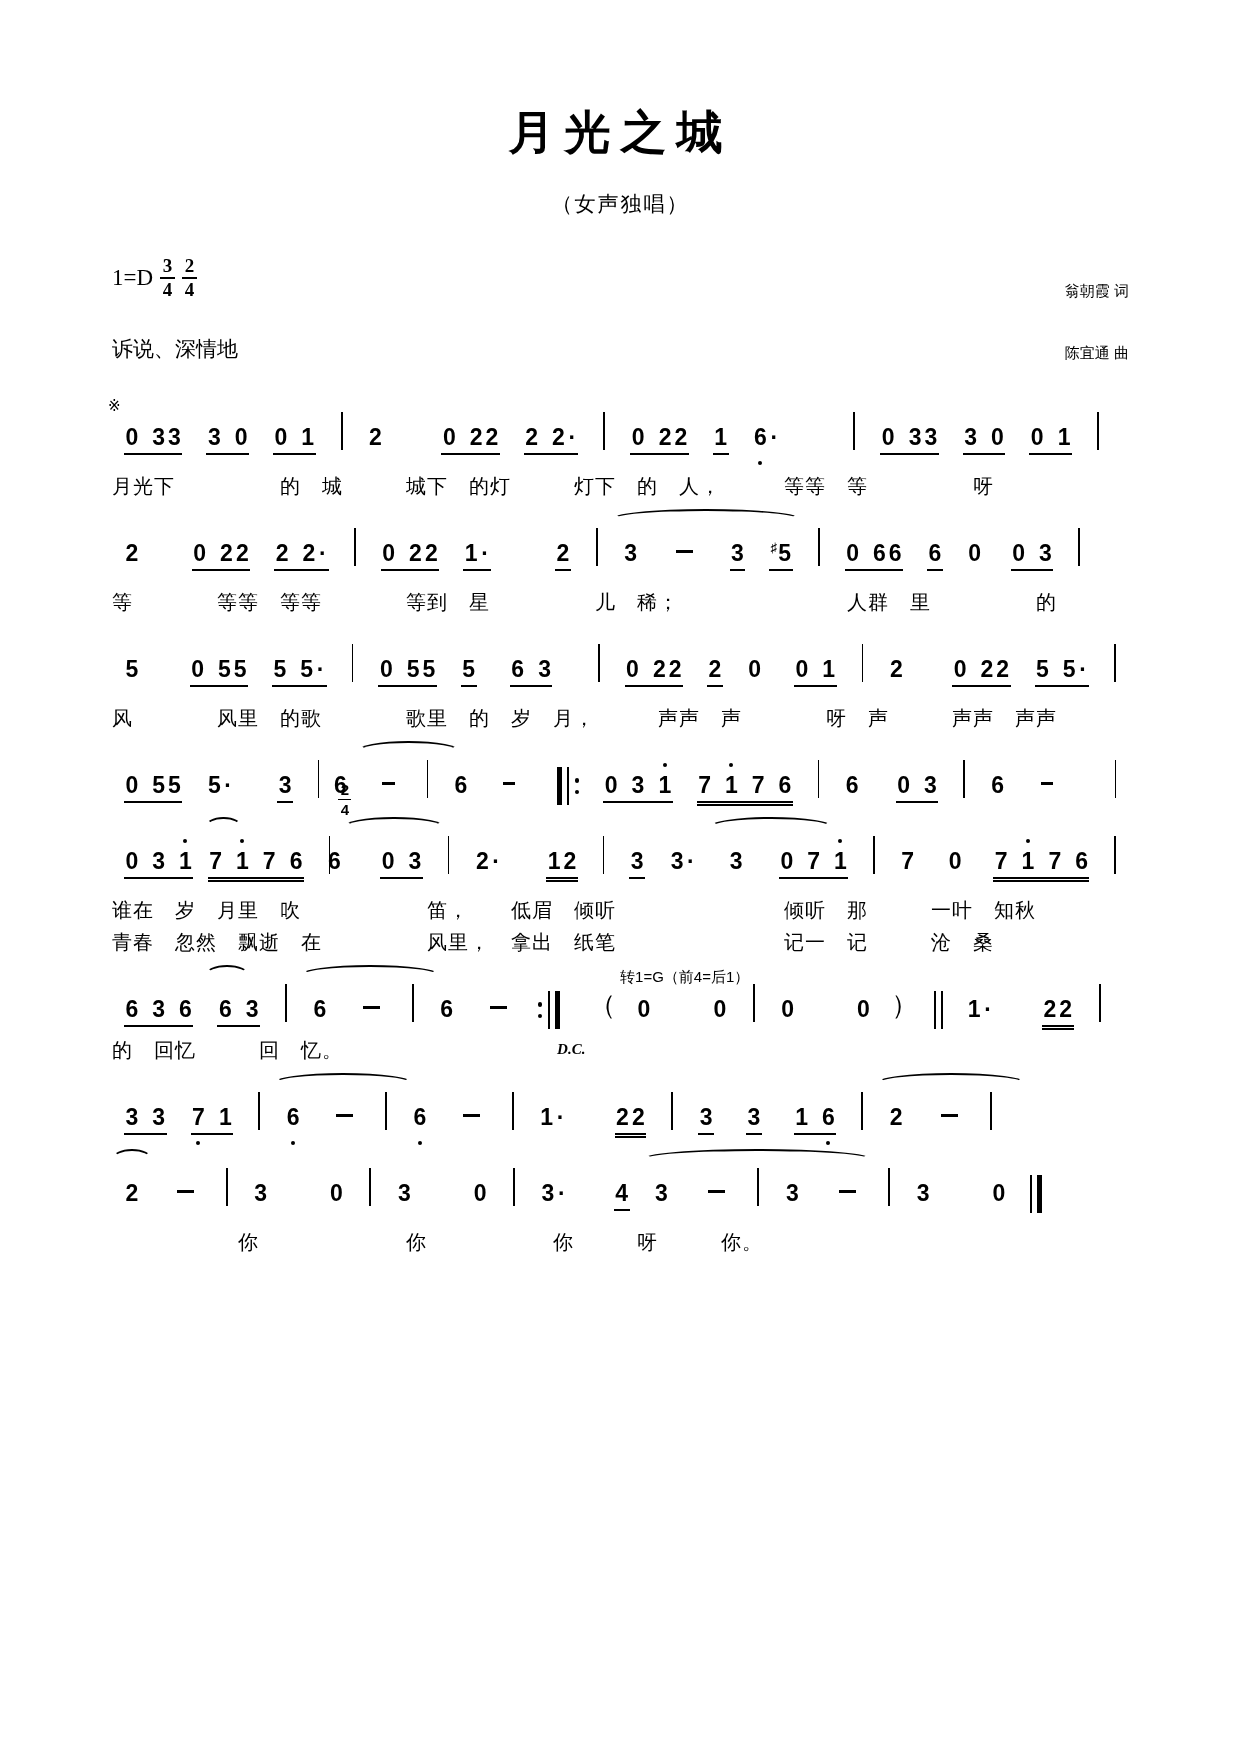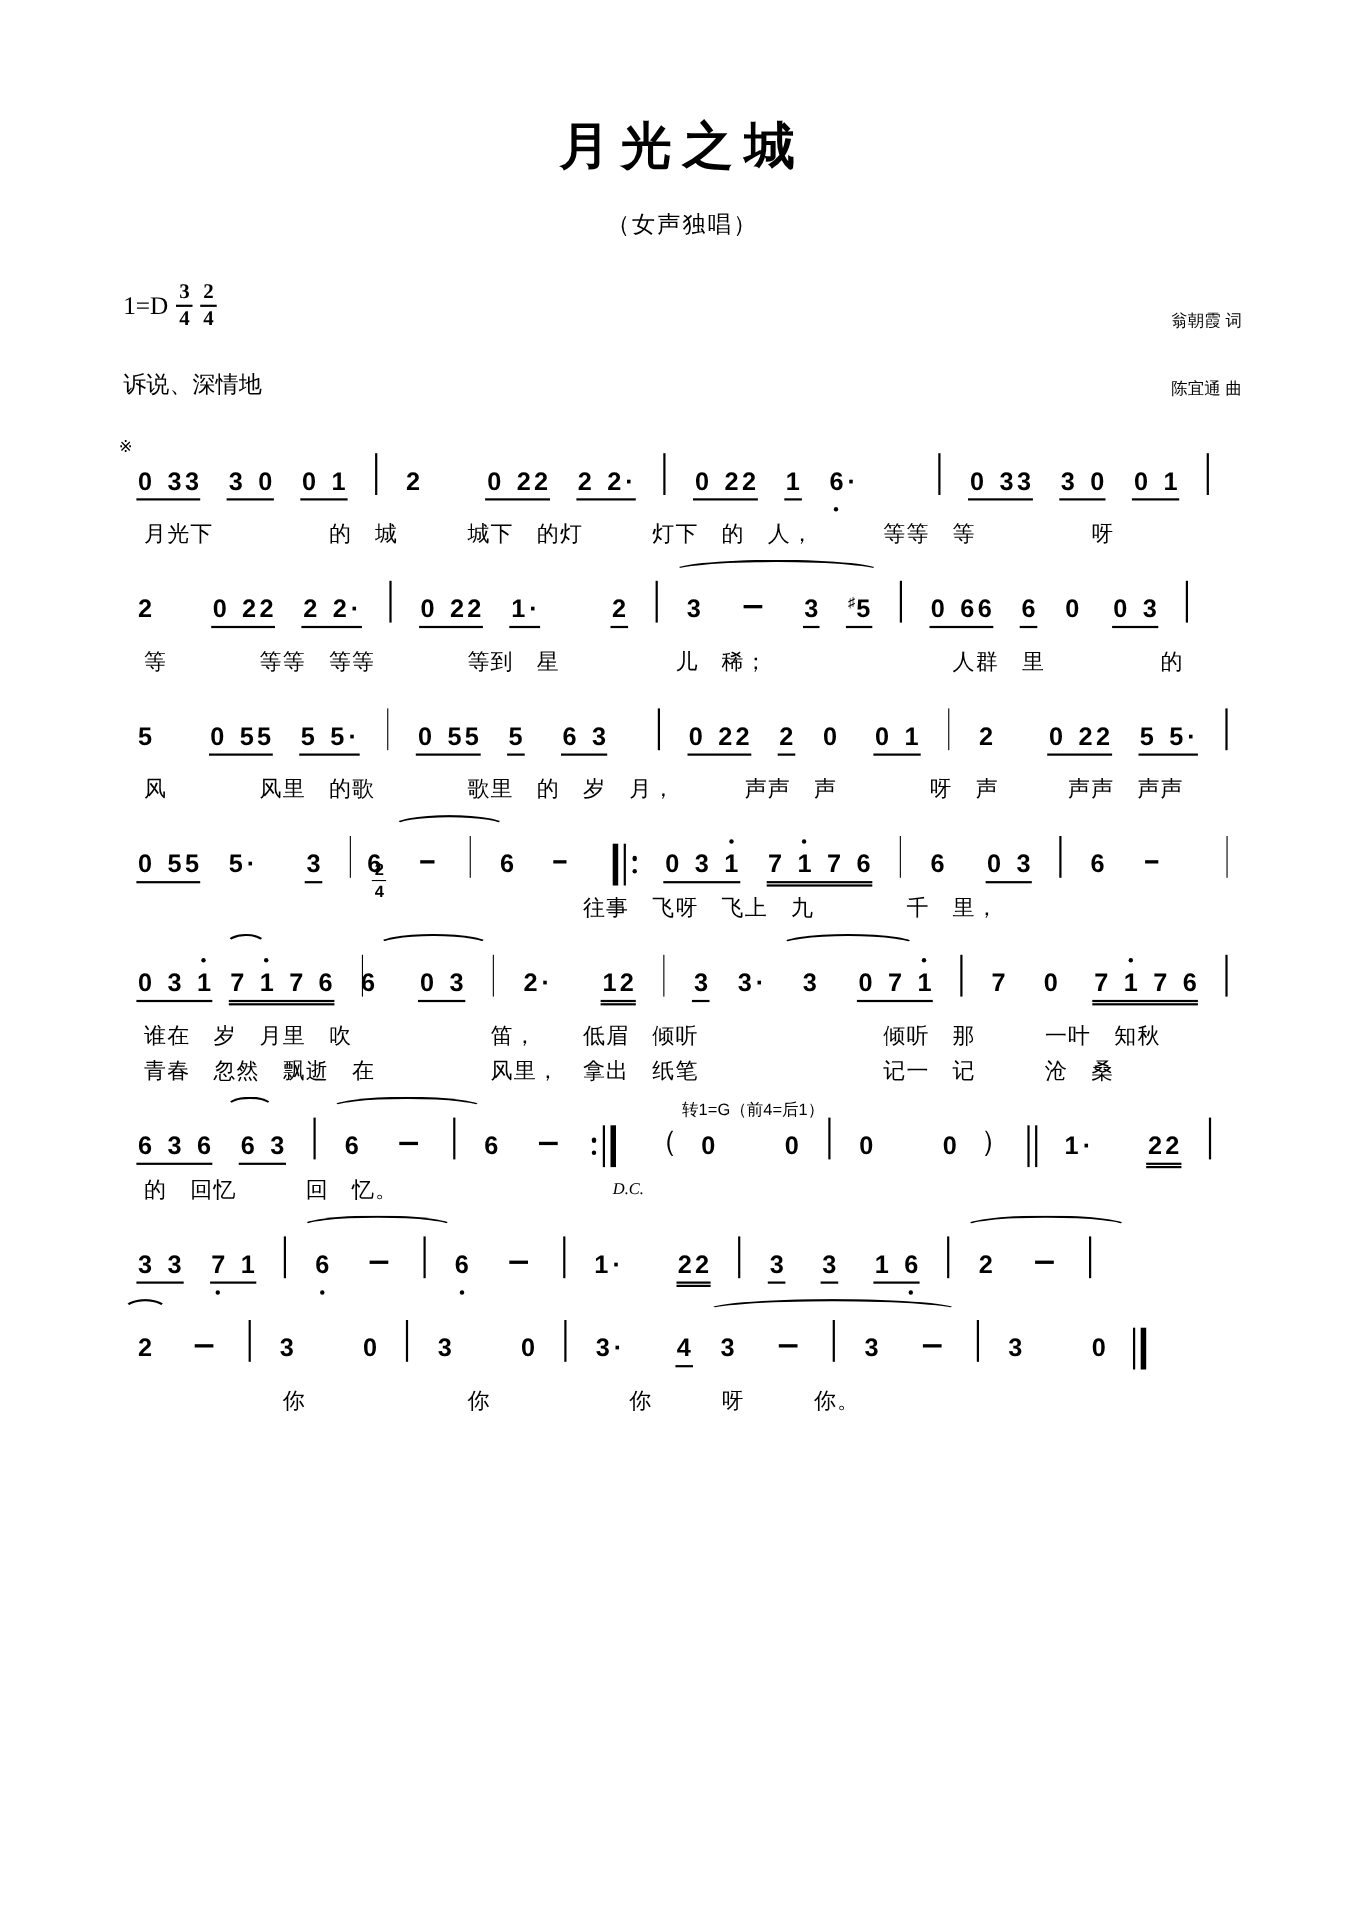--- a/index.html
+++ b/index.html
@@ -39,22 +39,22 @@
   .sp{display:inline-block;height:1px;}
   .arc{display:inline-block;box-sizing:border-box;height:20px;border:2px solid transparent;
        border-top-color:#000;border-radius:50%;position:relative;top:-32px;}
   .tsig{display:inline-flex;flex-direction:column;align-items:center;font-size:15px;font-weight:bold;
         line-height:1;margin:0 6px;position:relative;top:2px;}
   .tsig .tsbar{width:13px;height:1.8px;background:#000;margin:1.5px 0;}
   .paren{font-size:27px;font-weight:normal;position:relative;top:-3px;margin:0 4px;}
   .lab{position:relative;display:inline-block;width:0;height:0;}
   .lab>span{position:absolute;white-space:nowrap;font-weight:normal;font-size:15px;}
   .lab.top>span{bottom:30px;left:-4px;}
-  .lab.bot>span{top:24px;left:-14px;font-style:italic;font-family:"Liberation Serif","DejaVu Serif",serif;}
-  .lyric{font-size:20px;margin-top:14px;white-space:pre;letter-spacing:1px;line-height:1.3;margin-left:19px;}
+  .lab.bot>span{top:24px;left:-14px;font-style:italic;font-family:"Liberation Serif","DejaVu Serif",serif;font-weight:bold;}
+  .lyric{font-size:20px;margin-top:14px;white-space:pre;letter-spacing:1px;line-height:1.3;}
   .lyric.l2{margin-top:6px;}
 </style>
 </head>
 <body>
 
 <div class="page">
   <div class="title">月光之城</div>
   <div class="subtitle">（女声独唱）</div>
 
   <div class="meta-row">
@@ -195,21 +195,20 @@
           <span class="grp"><span class="dg">6</span></span>
           <span class="sp" style="width: 16px;"></span>
           <span class="grp u1"><span class="dg">0</span><span class="gap"></span><span class="dg">3</span></span>
           <span class="bl"></span>
           <span class="grp"><span class="dg">6</span></span>
           <span class="sp" style="width: 6px;"></span>
           <span class="dash"></span>
           <span class="sp" style="width: 40px;"></span>
           <span class="bl"></span>
         </div>
-        <div class="lyric l2">　　　　　　　　　　　　　　　　　　　往事　飞呀　飞上　九　　　　千　里，</div>
       </div>
       <div class="system">
         <div class="notation">
           <span class="grp u1"><span class="dg">0</span><span class="gap"></span><span class="dg">3</span><span class="gap"></span><span class="dg">1<i class="hi"></i></span></span>
           <span class="arc" style="width: 46px; margin-right: -46px;"></span>
           <span class="grp u1"><span class="dg">7</span><span class="gap"></span><span class="dg">1<i class="hi"></i></span><span class="gap"></span><span class="dg">7</span><span class="gap"></span><span class="dg">6</span><i class="ul2"></i></span>
           <span class="bl"></span>
           <span class="arc" style="width: 130px; margin-right: -130px;"></span>
           <span class="grp"><span class="dg">6</span></span>
           <span class="sp" style="width: 18px;"></span>

